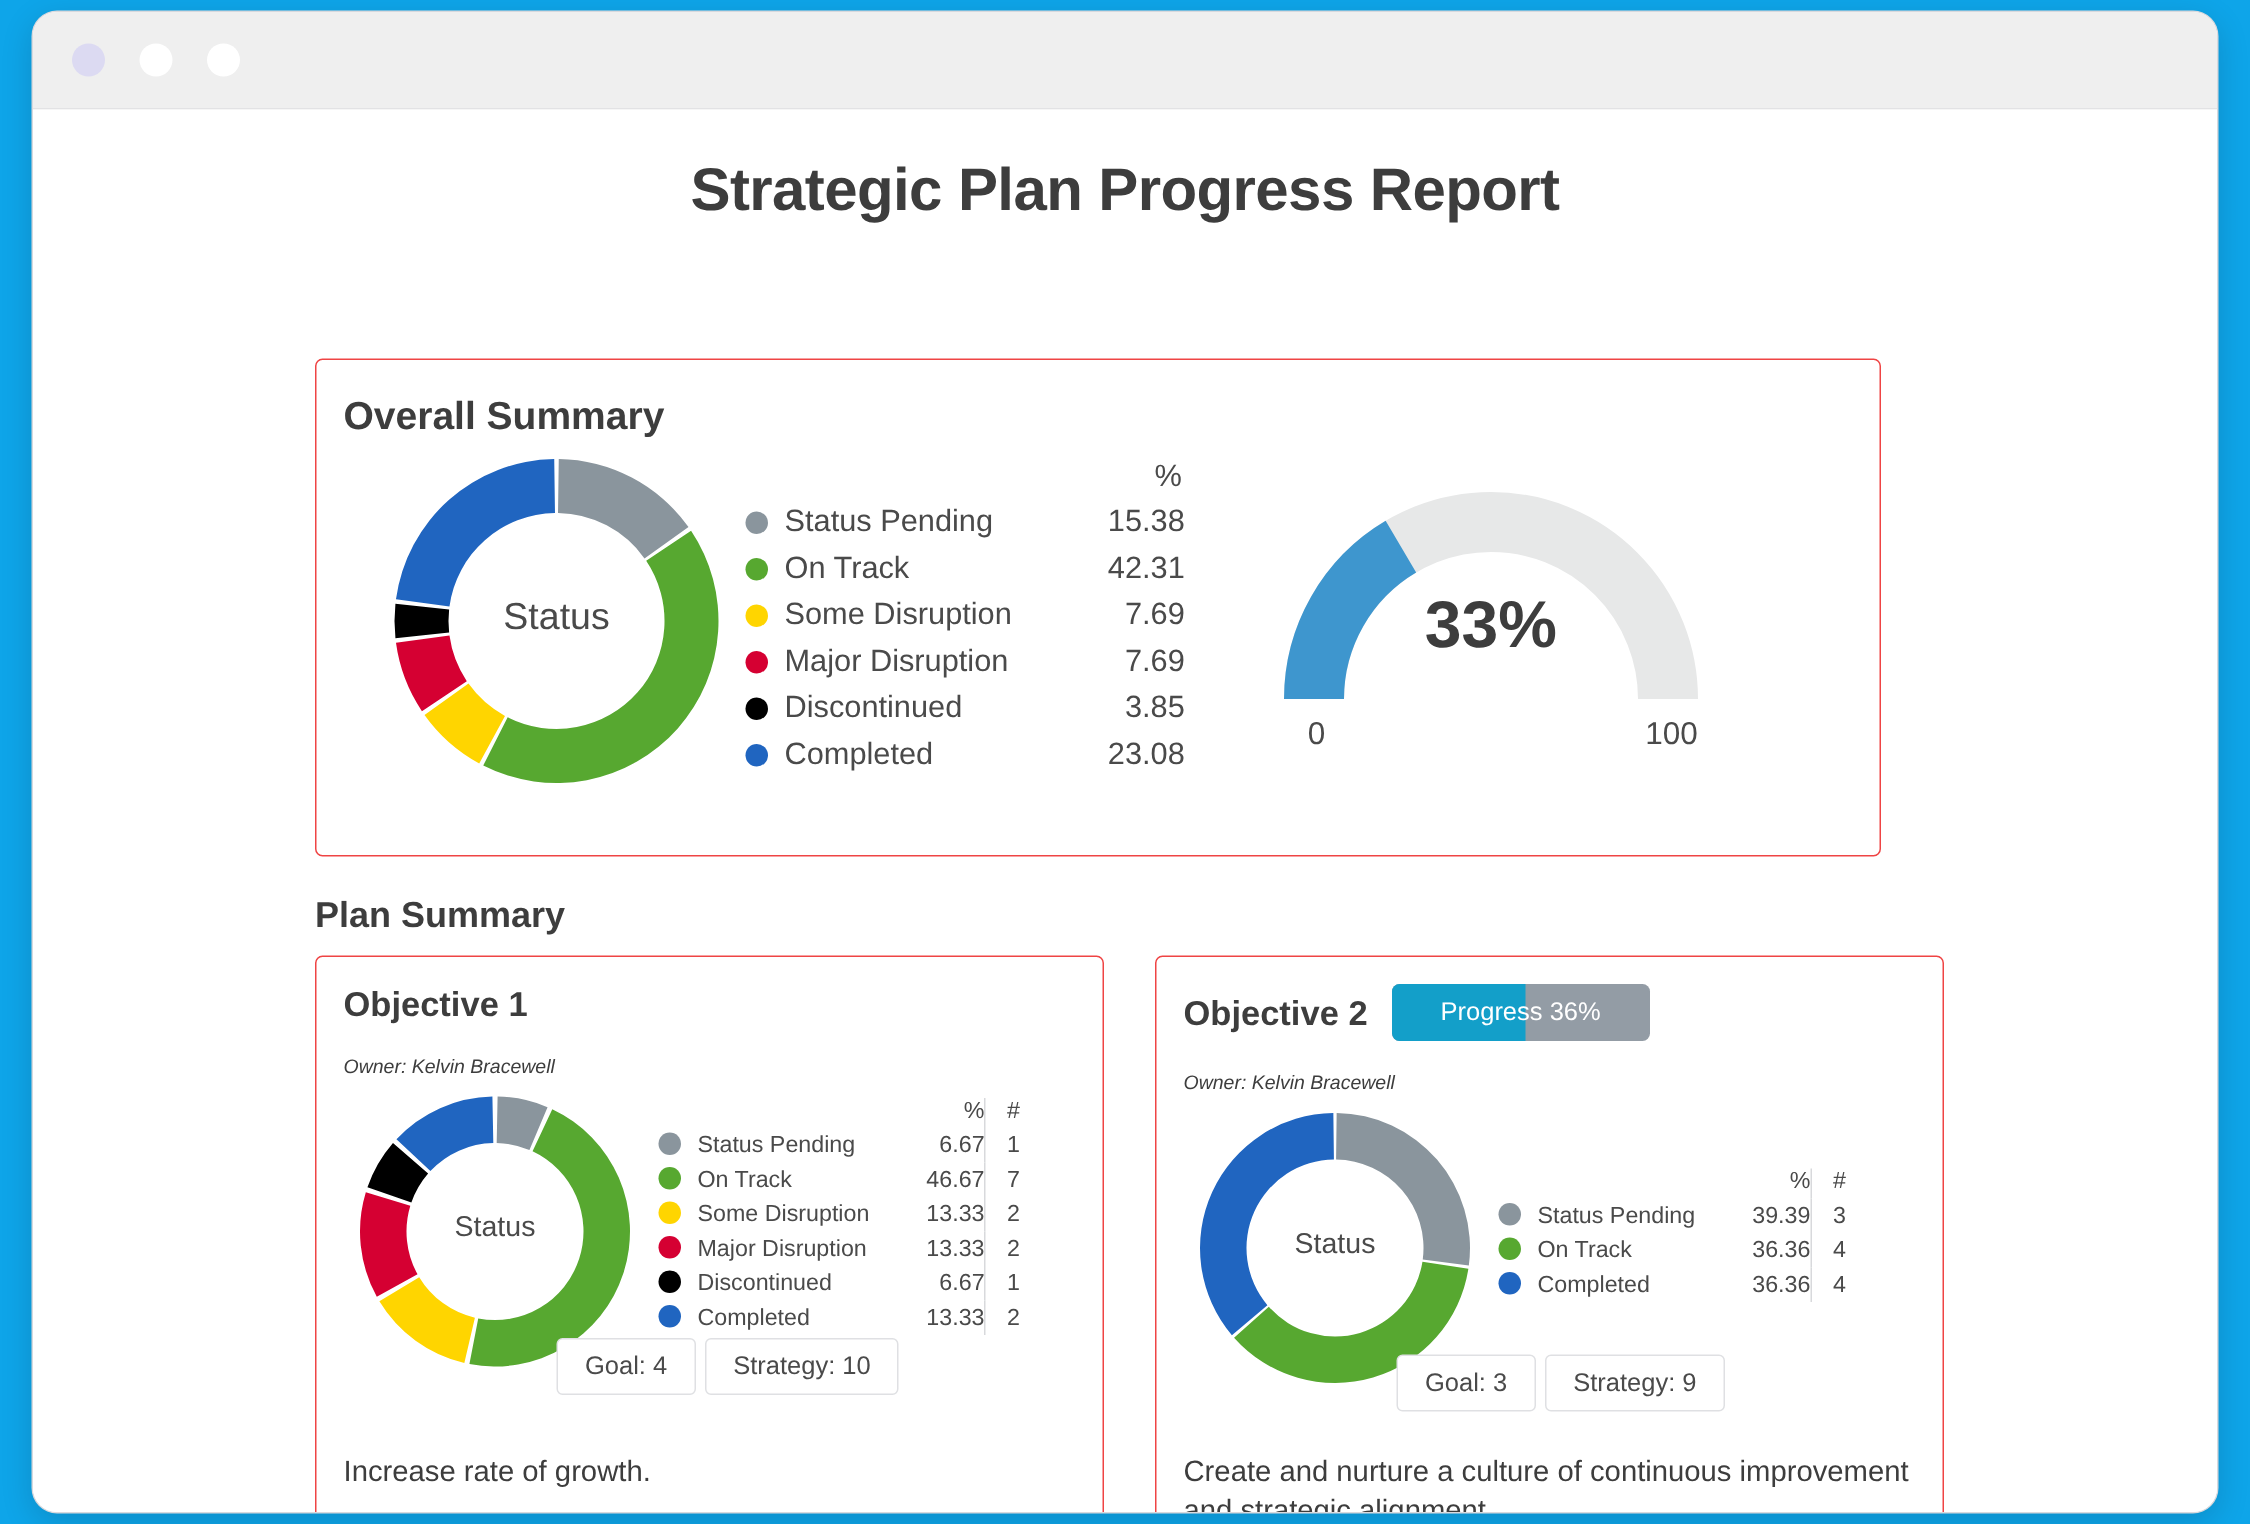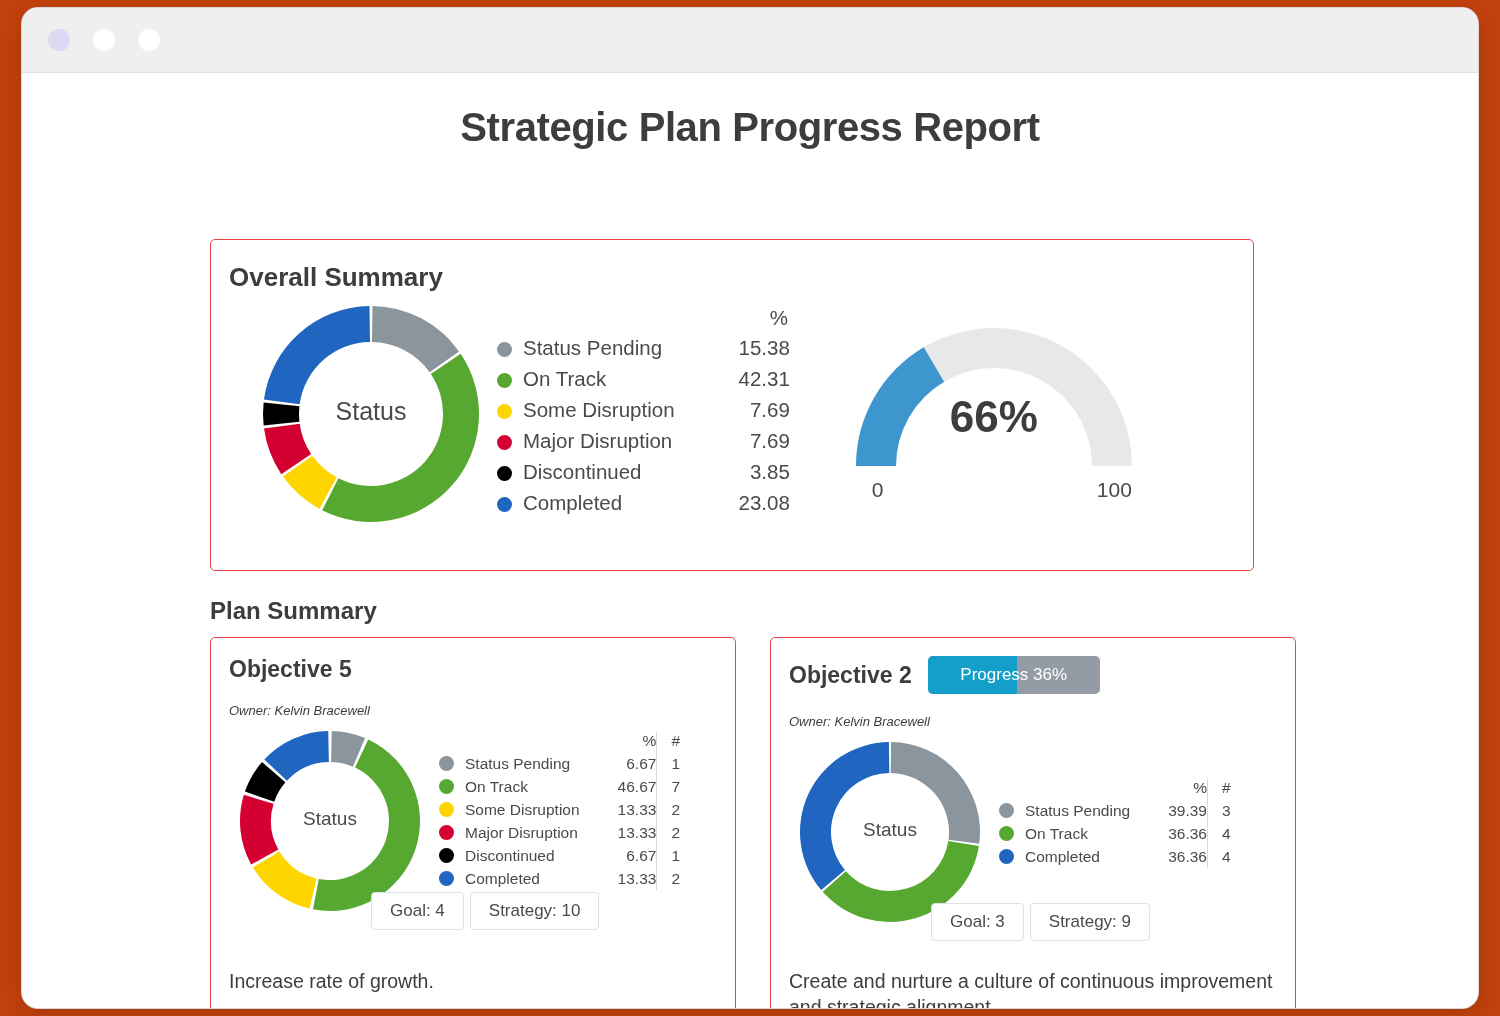--- a/index.html
+++ b/index.html
@@ -5,21 +5,21 @@
   html, body {
     margin: 0;
     padding: 0;
     background: #ffffff;
     font-family: "Liberation Sans", sans-serif;
   }
   #root {
     position: relative;
     width: 1500px;
     height: 1016px;
-    background: #c2410c;
+    background: #0ea5e9;
     overflow: hidden;
   }
 
   
   .window {
     position: absolute;
     left: 22px;
     top: 8px;
     width: 1456px;
     height: 1000px;
@@ -336,33 +336,33 @@
                   <td class="num-cell">23.08</td>
                 </tr>
               </tbody>
           </table>
 
           <div class="gauge-wrap" style="width:320px;height:210px;margin-left:44px;margin-top:6px;">
             <svg width="320" height="178" viewBox="0 0 320 178">
               <path id="gauge-track" fill="none" stroke-width="40" d="M 42 158.00000000000003 A 118 118 0 0 1 278 157.99999999999997" stroke="#e7e8e8"></path>
               <path id="gauge-fill" fill="none" stroke-width="40" d="M 42 158.00000000000003 A 118 118 0 0 1 99.93311294145622 56.43244081353464" stroke="#3e96ce"></path>
             </svg>
-            <div class="gauge-value">66%</div>
+            <div class="gauge-value">33%</div>
             <div class="gauge-min">0</div>
             <div class="gauge-max">100</div>
           </div>
 
         </div>
       </div>
 
       <div class="section-title">Plan Summary</div>
 
       <div class="card obj-card left">
         <div class="obj-head">
-          <div class="obj-name">Objective 5</div>
+          <div class="obj-name">Objective 1</div>
         </div>
         <div class="owner">Owner: Kelvin Bracewell</div>
 
         <div class="obj-chart-row">
           <div class="donut-wrap" style="position:absolute;left:26px;top:4px;">
             <svg width="186" height="186" viewBox="0 0 186 186">
               <g id="obj1-donut-slices" transform="translate(93,93)">
                   <path d="M 1.7277698159720678 -89.98341409094797 A 90 90 0 0 1 35.038518680208064 -82.89934986896284 L 22.969695579247507 -54.34512935854231 A 59 59 0 0 0 1.1326491015816889 -58.98912701517701 Z" fill="#8a959d"></path>
                   <path d="M 38.19501677934199 -81.49319415279894 A 90 90 0 0 1 -17.055607346305127 88.36914765939899 L -11.180898149244474 57.93088568782823 A 59 59 0 0 0 25.038955444235302 -53.423316166834866 Z" fill="#57a830"></path>
                   <path d="M -20.435333907599148 87.6492848121702 A 90 90 0 0 1 -77.07377234762271 46.47185832422488 L -50.52613965010821 30.46488490143631 A 59 59 0 0 0 -13.396496672759442 57.45897559908935 Z" fill="#ffd500"></path>

